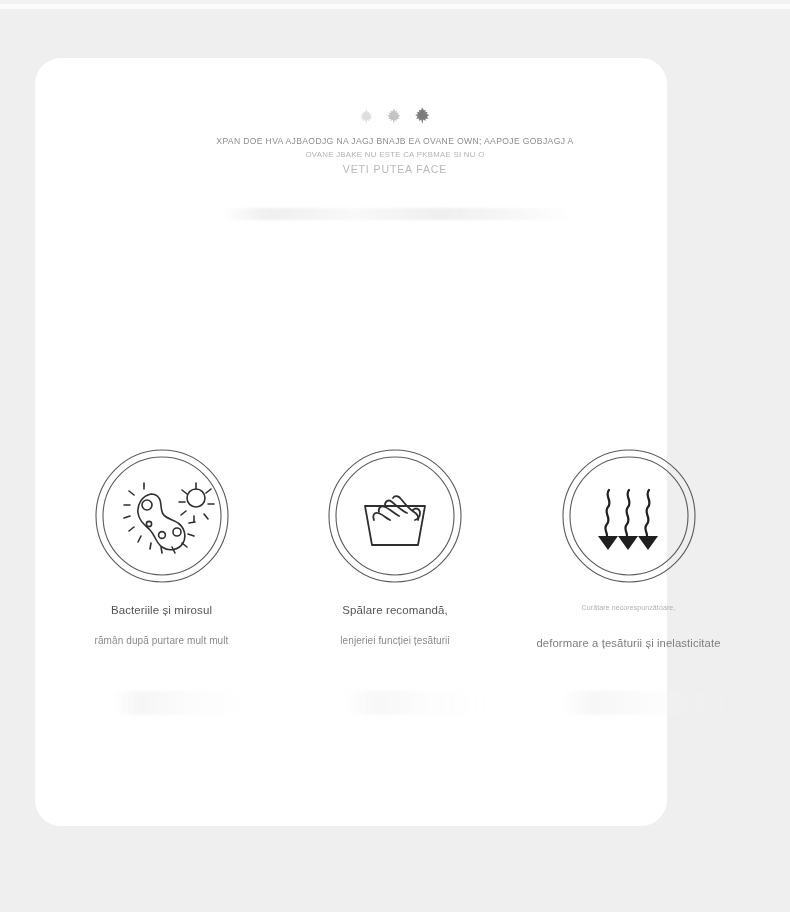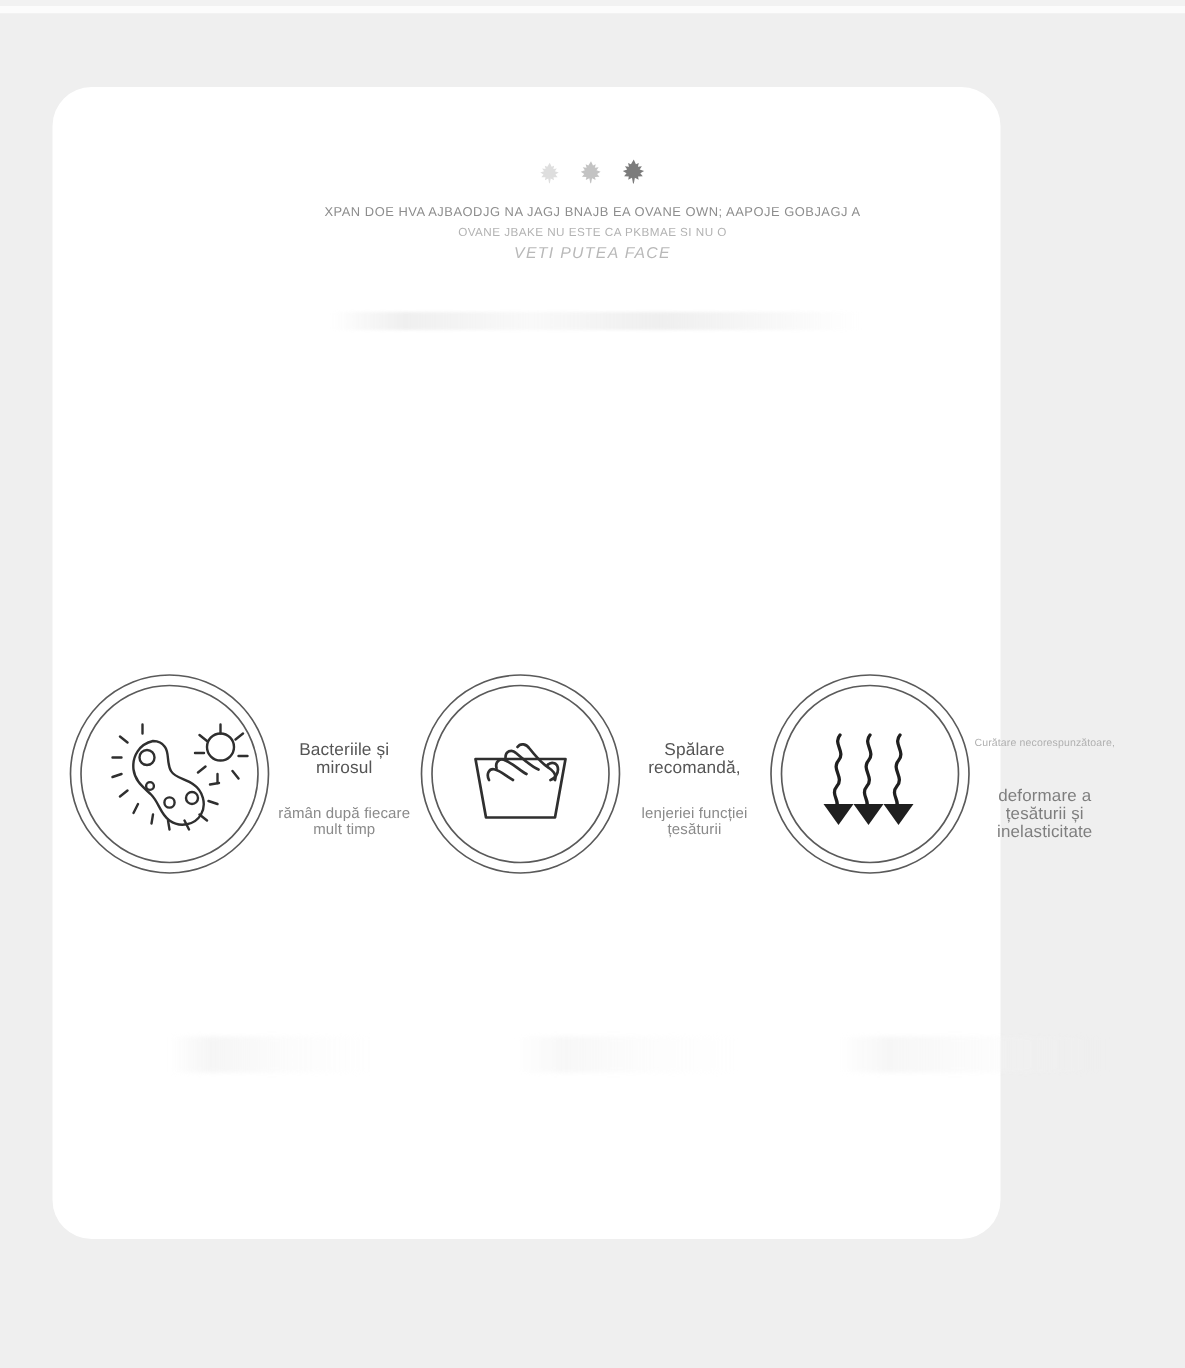--- a/index.html
+++ b/index.html
@@ -78,21 +78,20 @@
     letter-spacing: 0.3px;
     color: #b3b3b3;
     white-space: nowrap;
   }
   .banner-line3 {
     margin-top: 4px;
     font-size: 10.5px;
     letter-spacing: 0.9px;
     color: #b8b8b8;
     white-space: nowrap;
-    font-style: italic;
   }
   .banner-smudge {
     position: absolute;
     left: 185px;
     top: 108px;
     width: 355px;
     height: 12px;
     background: linear-gradient(90deg,
         rgba(255,255,255,0) 0%,
         rgba(226,226,226,0.55) 14%,
@@ -131,21 +130,21 @@
     top: 390px;
     width: 720px;
     display: flex;
     justify-content: space-between;
     padding: 0 10px;
     box-sizing: border-box;
   }
   .feature {
     width: 233px;
     display: flex;
-    flex-direction: row;
+    flex-direction: column;
     align-items: center;
   }
   .circle-wrap {
     width: 136px;
     height: 136px;
     position: relative;
   }
   .caption {
     margin-top: 20px;
     text-align: center;
@@ -263,21 +262,21 @@
             <circle cx="68" cy="87" r="3.4"></circle>
             <circle cx="83" cy="84" r="4"></circle>
             <path d="M50 41v-6M40 47l-5-4M36 57h-6M36 68l-6 2M40 79l-5 4M47 88l-3 6M57 95l-1 6M67 99l1 6M78 99l3 6M88 95l5 4M94 86l6 2M95 75l6-1"></path>
             <circle cx="102" cy="50" r="9"></circle>
             <path d="M102 41v-6M93 46l-5-4M91 54h-6M92 63l-5 4M100 68v6M110 66l4 5M114 56h6M112 45l5-4"></path>
           </g>
         </svg>
       </div>
       <div class="caption">
         <div class="caption-line-1">Bacteriile și mirosul</div>
-        <div class="caption-line-2">rămân după fiecare mult timp</div>
+        <div class="caption-line-2">rămân după purtare mult mult</div>
       </div>
       <div class="caption-smudge-a"></div>
     </div>
 
     <div class="feature feature-2">
       <div class="circle-wrap">
         <svg width="136" height="136" viewBox="0 0 136 136" aria-hidden="true">
           <circle cx="68" cy="68" r="66" fill="none" stroke="#5a5a5a" stroke-width="1.1"></circle>
           <circle cx="68" cy="68" r="59" fill="none" stroke="#5a5a5a" stroke-width="1.1"></circle>
           <g fill="none" stroke="#2f2f2f" stroke-width="1.8" stroke-linecap="round" stroke-linejoin="round">

